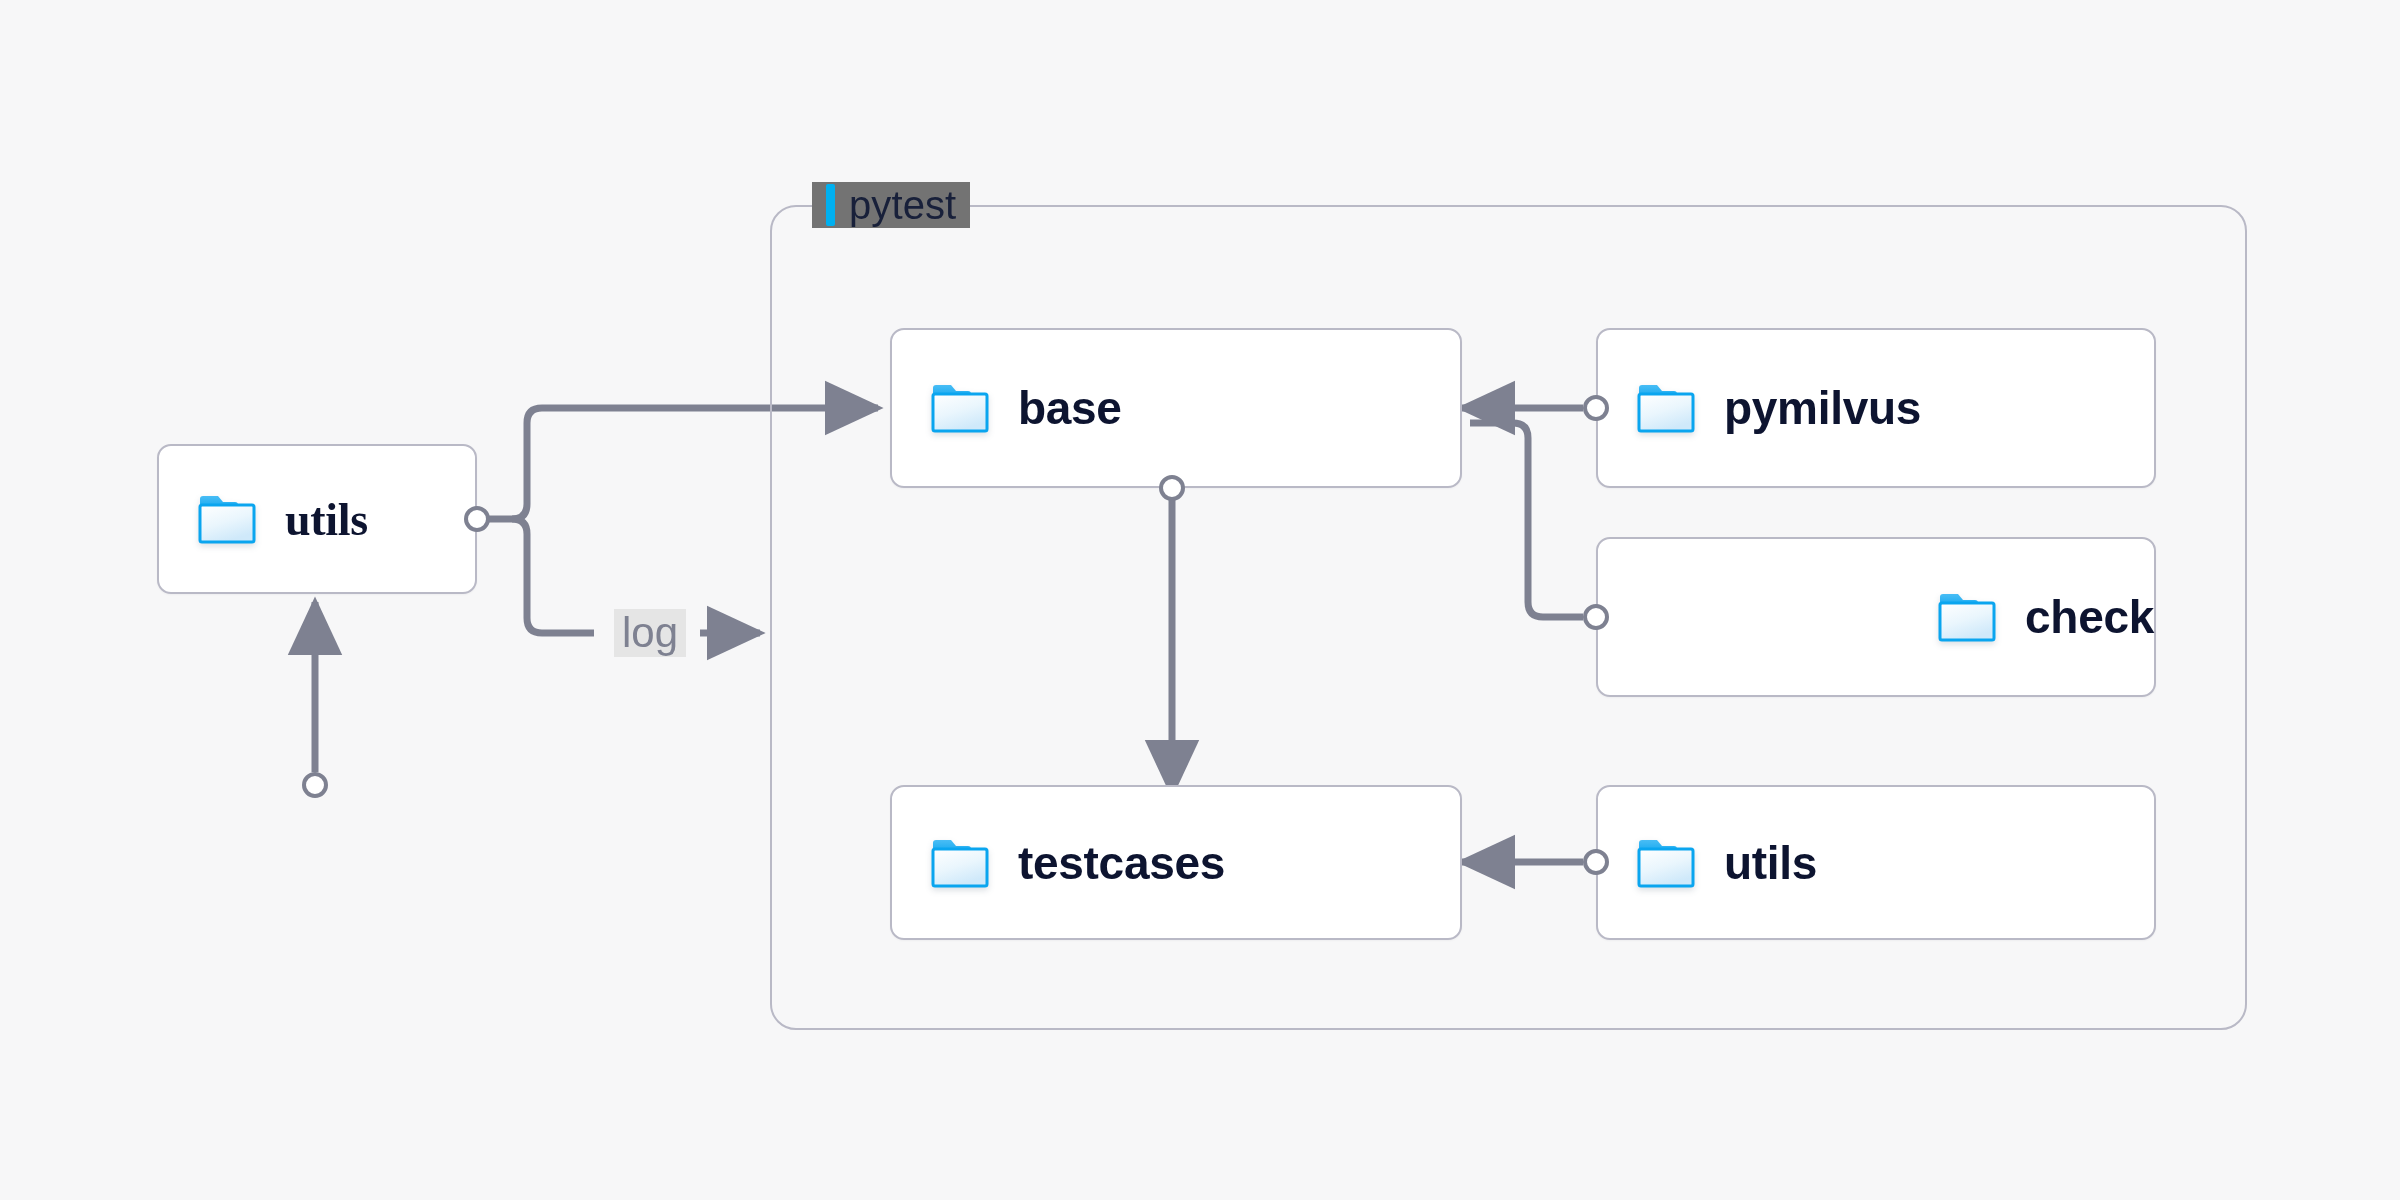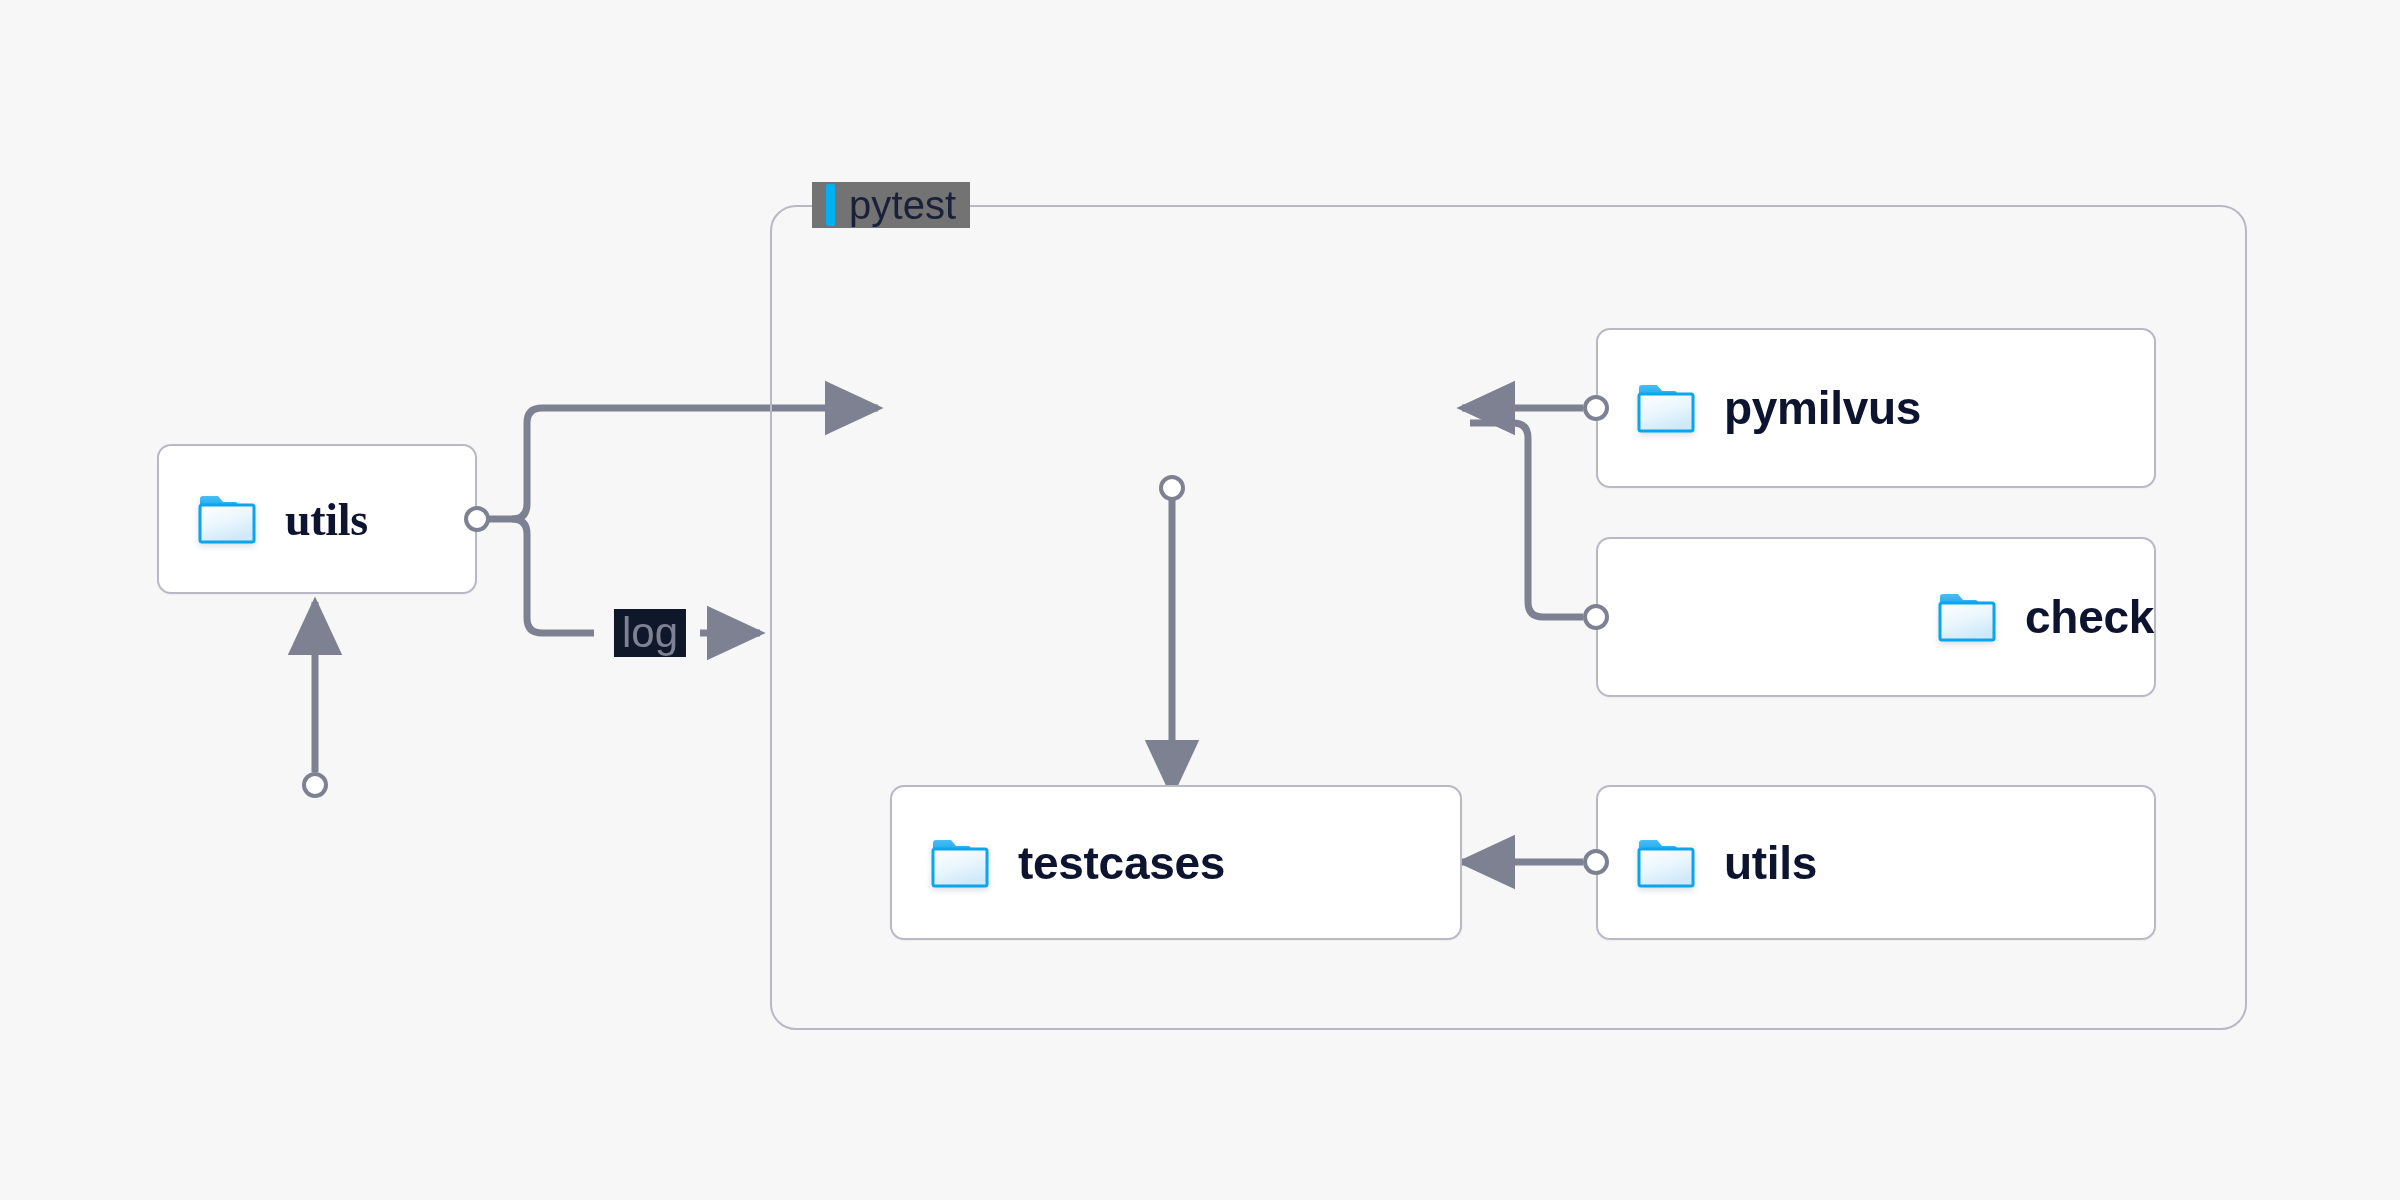--- a/index.html
+++ b/index.html
@@ -99,21 +99,21 @@
     background: #ffffff;
     transform: translate(-50%, -50%);
   }
 
   
   .edge-label {
     position: absolute;
     transform: translate(-50%, -50%);
     font-size: 42px;
     color: #7e8191;
-    background: #0f172a;
+    background: #e5e5e5;
     padding: 0 8px;
     white-space: nowrap;
     text-align: right;
   }
 </style>
 </head>
 <body>
 
 <div id="canvas">
 
@@ -165,20 +165,27 @@
     <svg class="folder-icon" viewBox="0 0 60 52">
       <path d="M3,10 L3,6 Q3,3 6,3 L21,3 L26,9 L38,9 Q41,9 41,12 L41,16 L3,16 Z" fill="url(#folderTab)"></path>
       <rect x="3" y="12" width="54" height="37" rx="2" fill="url(#folderBody)" stroke="#0aa5ef" stroke-width="3"></rect>
     </svg>
     <span class="node-label">utils</span>
   </div>
   <div class="port" style="left:477px; top:519px;"></div>
 
   <div class="port" style="left:315px; top:785px;"></div>
 
+  <div class="node" style="left:890px; top:328px; width:572px; height:160px;">
+    <svg class="folder-icon" viewBox="0 0 60 52">
+      <path d="M3,10 L3,6 Q3,3 6,3 L21,3 L26,9 L38,9 Q41,9 41,12 L41,16 L3,16 Z" fill="url(#folderTab)"></path>
+      <rect x="3" y="12" width="54" height="37" rx="2" fill="url(#folderBody)" stroke="#0aa5ef" stroke-width="3"></rect>
+    </svg>
+    <span class="node-label">base</span>
+  </div>
   <div class="port" style="left:1172px; top:488px;"></div>
 
   <div class="node" style="left:890px; top:785px; width:572px; height:155px;">
     <svg class="folder-icon" viewBox="0 0 60 52">
       <path d="M3,10 L3,6 Q3,3 6,3 L21,3 L26,9 L38,9 Q41,9 41,12 L41,16 L3,16 Z" fill="url(#folderTab)"></path>
       <rect x="3" y="12" width="54" height="37" rx="2" fill="url(#folderBody)" stroke="#0aa5ef" stroke-width="3"></rect>
     </svg>
     <span class="node-label">testcases</span>
   </div>
 

